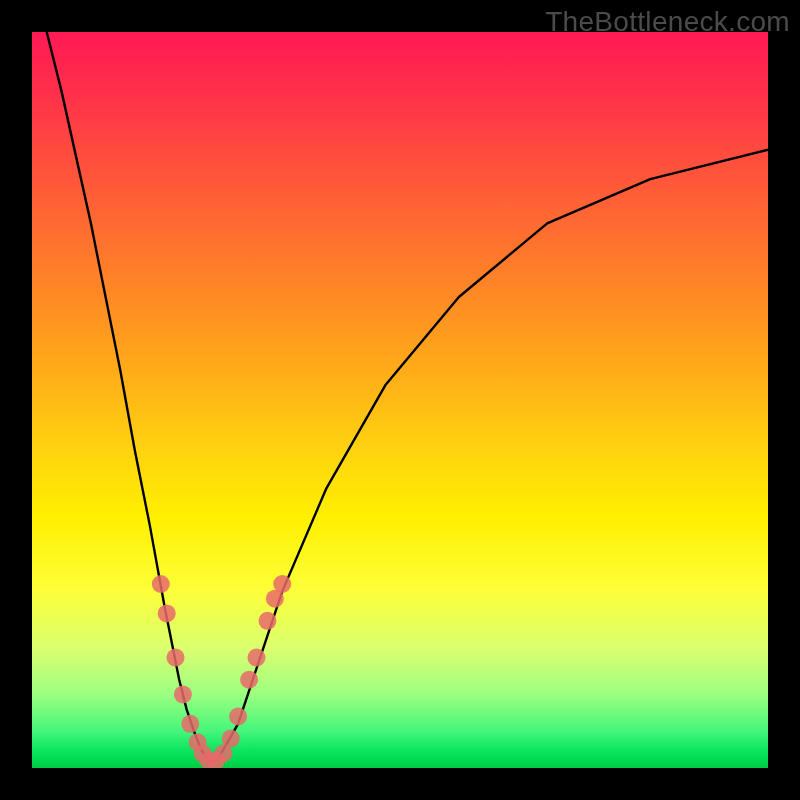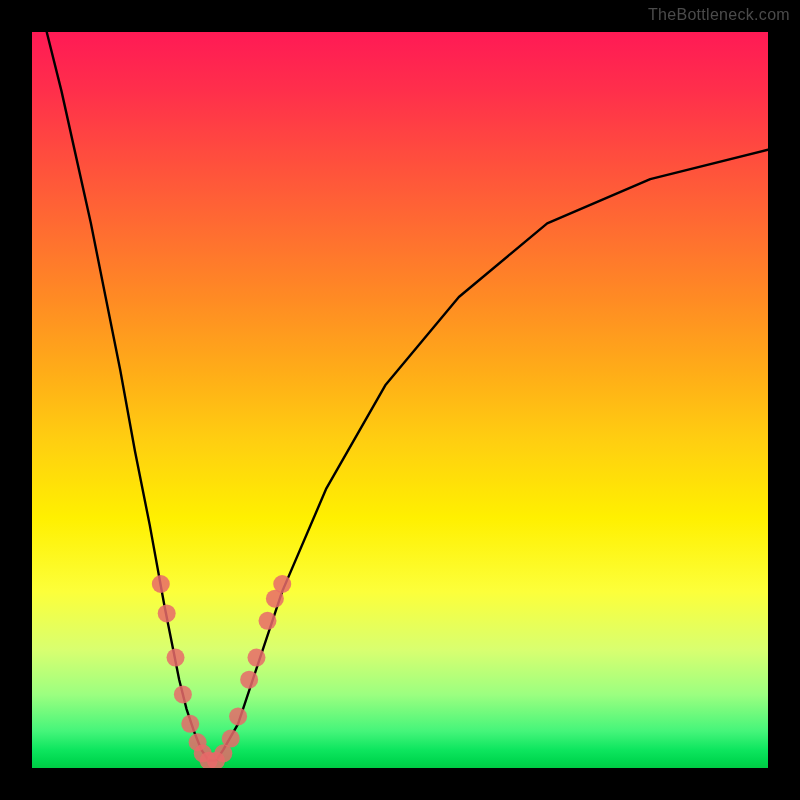--- a/index.html
+++ b/index.html
@@ -40,21 +40,21 @@
       #0ee65f 97.5%,
       #00d84f 99%,
       #00cc44 100%
     );
   }
   .watermark {
     position: absolute;
     top: 6px;
     right: 10px;
     color: #4b4b4b;
-    font-size: 16px;
+    font-size: 28px;
     font-weight: 500;
     letter-spacing: 0.3px;
     user-select: none;
   }
   svg.overlay {
     position: absolute;
     left: 0;
     top: 0;
     width: 736px;
     height: 736px;

